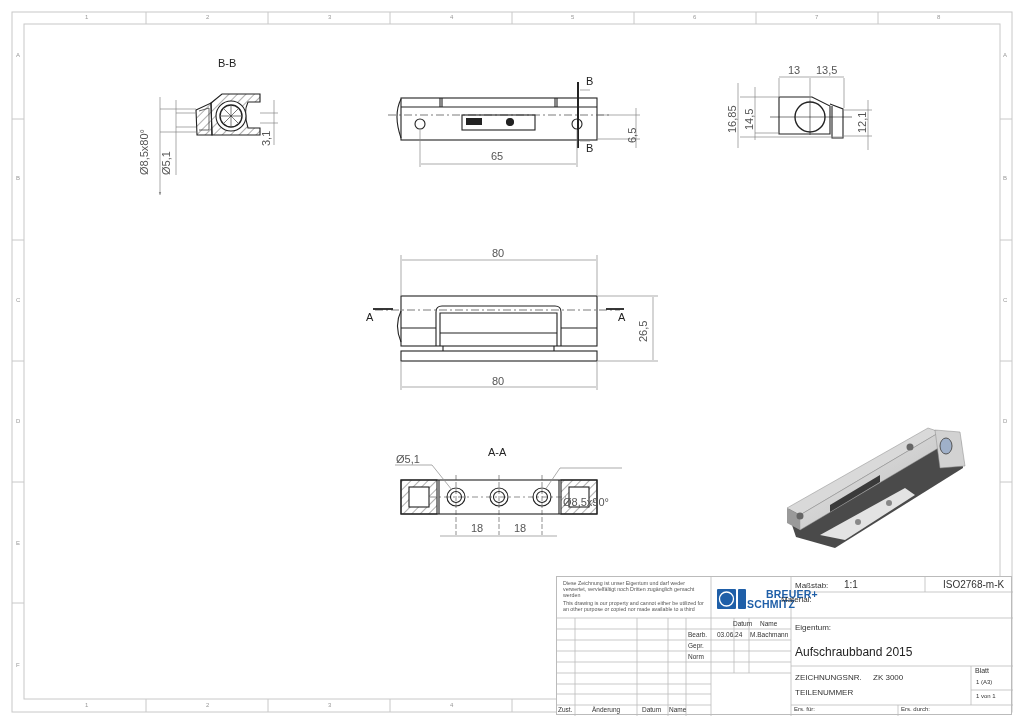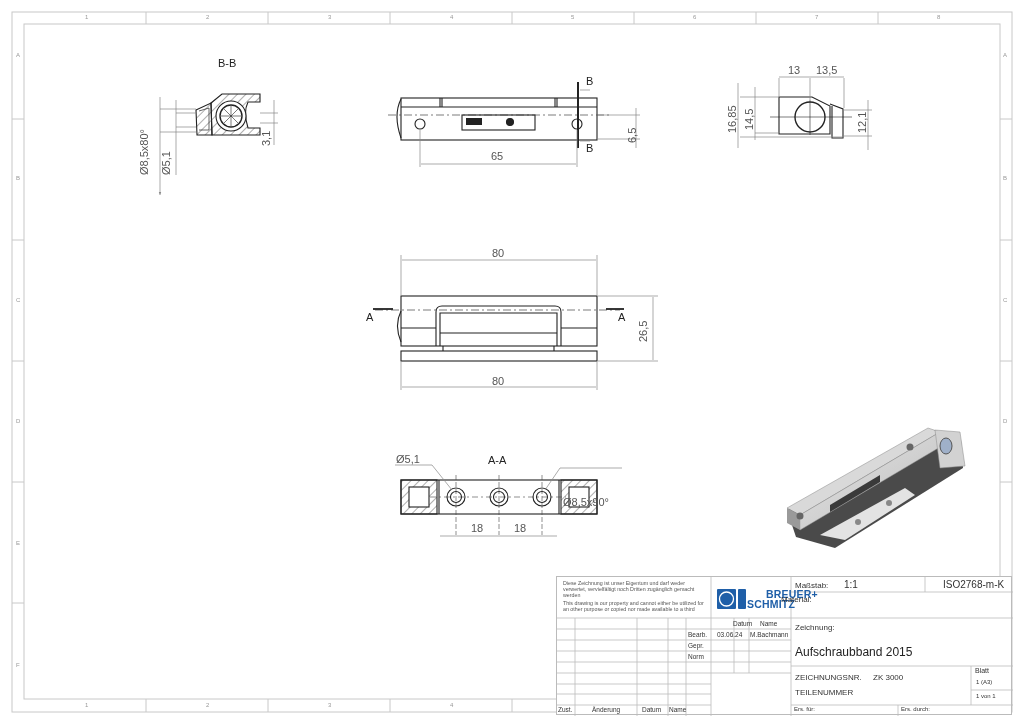--- a/index.html
+++ b/index.html
@@ -240,21 +240,21 @@
 <div class="abs" style="left:726px;top:133px;transform:rotate(-90deg);transform-origin:left top;font-size:11px;color:#555;">16,85</div>
 <div class="abs" style="left:743px;top:130px;transform:rotate(-90deg);transform-origin:left top;font-size:11px;color:#555;">14,5</div>
 <div class="abs" style="left:856px;top:133px;transform:rotate(-90deg);transform-origin:left top;font-size:11px;color:#555;">12,1</div>
 
 <div class="abs" style="left:492px;top:247px;font-size:11px;color:#555;">80</div>
 <div class="abs" style="left:492px;top:375px;font-size:11px;color:#555;">80</div>
 <div class="abs" style="left:637px;top:342px;transform:rotate(-90deg);transform-origin:left top;font-size:11px;color:#555;">26,5</div>
 <div class="abs" style="left:366px;top:311px;font-size:11px;color:#222;">A</div>
 <div class="abs" style="left:618px;top:311px;font-size:11px;color:#222;">A</div>
 
-<div class="view-title" style="left:488px;top:446px;margin-top:8px;">A-A</div>
+<div class="view-title" style="left:488px;top:446px;">A-A</div>
 <div class="abs" style="left:396px;top:453px;font-size:11px;color:#555;">Ø5,1</div>
 <div class="abs" style="left:563px;top:450px;font-size:11px;color:#555;margin-top:46px;">Ø8,5x90°</div>
 <div class="abs" style="left:471px;top:522px;font-size:11px;color:#555;">18</div>
 <div class="abs" style="left:514px;top:522px;font-size:11px;color:#555;">18</div>
 
 <div class="tb">
   <svg width="456" height="139" style="position:absolute;left:0;top:0;">
     <g stroke="#bbb" stroke-width="0.8">
 
       <line x1="0" y1="41" x2="234" y2="41"></line>
@@ -315,21 +315,21 @@
   <div class="tb-cell" style="left:160px;top:54px;font-size:6.5px;">03.06.24</div>
   <div class="tb-cell" style="left:193px;top:54px;font-size:6.5px;">M.Bachmann</div>
   <div class="tb-cell" style="left:131px;top:65px;font-size:6.5px;">Gepr.</div>
   <div class="tb-cell" style="left:131px;top:76px;font-size:6.5px;">Norm</div>
 
 
   <div class="tb-cell lbl" style="left:238px;top:4px;">Maßstab:</div>
   <div class="tb-cell" style="left:287px;top:2px;font-size:10px;">1:1</div>
   <div class="tb-cell" style="left:374px;top:2px;font-size:10px;padding-left:12px;">ISO2768-m-K</div>
   <div class="tb-cell lbl" style="left:224px;top:18px;">Material:</div>
-  <div class="tb-cell lbl" style="left:238px;top:46px;">Zeichnung:</div>
+  <div class="tb-cell lbl" style="left:238px;top:46px;">Eigentum:</div>
   <div class="tb-cell big" style="left:238px;top:68px;">Aufschraubband 2015</div>
   <div class="tb-cell lbl" style="left:238px;top:96px;">ZEICHNUNGSNR.</div>
   <div class="tb-cell lbl" style="left:316px;top:96px;">ZK 3000</div>
   <div class="tb-cell lbl" style="left:238px;top:111px;">TEILENUMMER</div>
   <div class="tb-cell" style="left:418px;top:90px;font-size:7px;">Blatt</div>
   <div class="tb-cell" style="left:419px;top:102px;font-size:6px;">1 (A3)</div>
   <div class="tb-cell" style="left:419px;top:116px;font-size:6px;">1 von 1</div>
   <div class="tb-cell" style="left:237px;top:129px;font-size:6px;">Ers. für:</div>
   <div class="tb-cell" style="left:344px;top:129px;font-size:6px;">Ers. durch:</div>
 </div>

